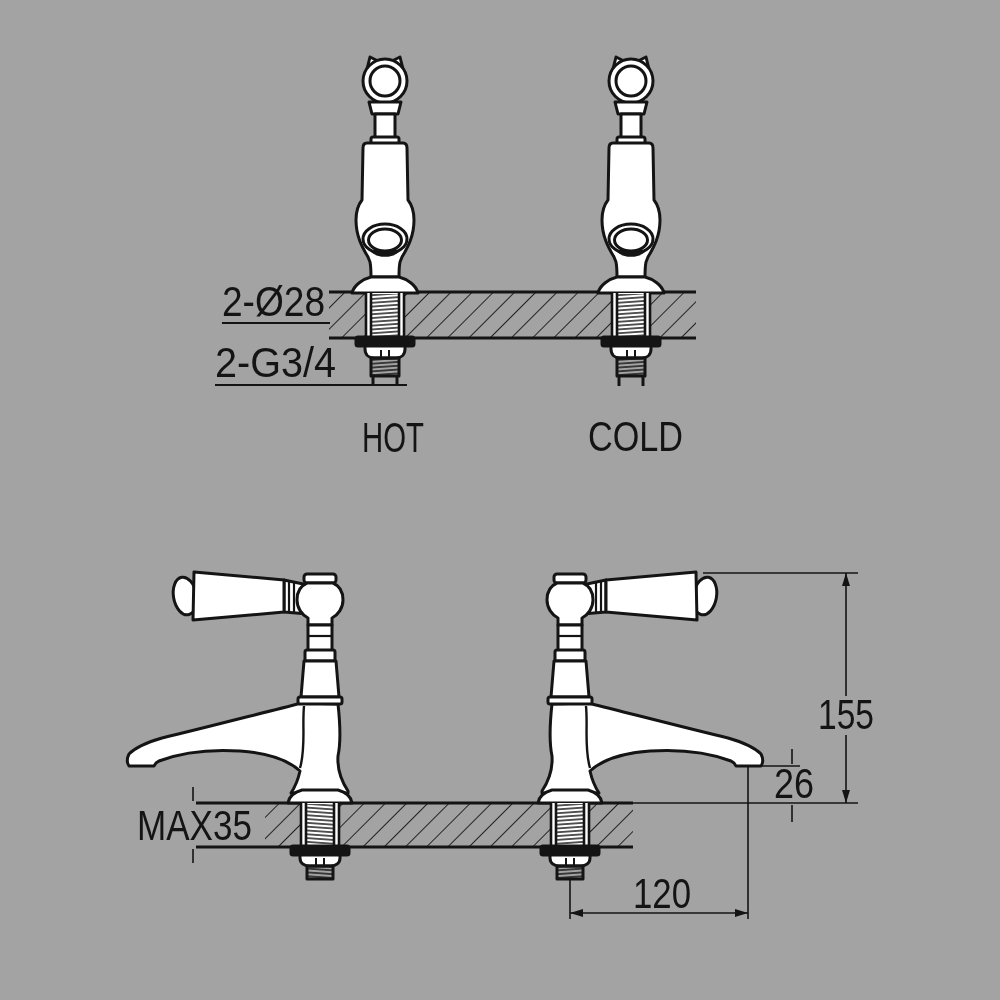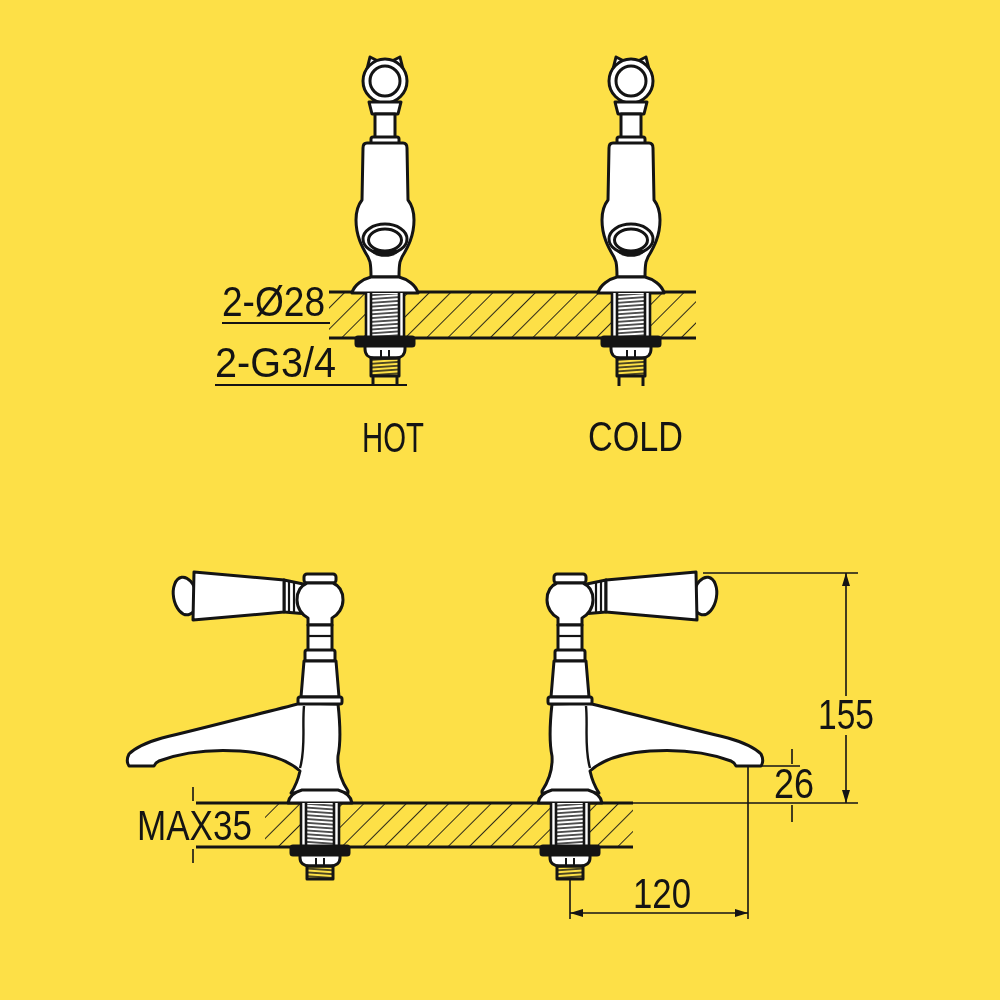--- a/index.html
+++ b/index.html
@@ -1,16 +1,16 @@
 <!DOCTYPE html>
 <html><head>
 <meta charset="utf-8">
 <style>
   html,body{margin:0;padding:0;background:#ffffff;}
-  .stage{width:1000px;height:1000px;background:#fde047;position:relative;overflow:hidden;
+  .stage{width:1000px;height:1000px;background:#a3a3a3;position:relative;overflow:hidden;
          font-family:"Liberation Sans", sans-serif;}
   svg{display:block;}
   text{font-family:"Liberation Sans", sans-serif; fill:#141414;}
   .lbl{font-size:42px; letter-spacing:0px;}
 </style>
 </head>
 <body>
 
 <div class="stage">
 <svg width="1000" height="1000" viewBox="0 0 1000 1000">

